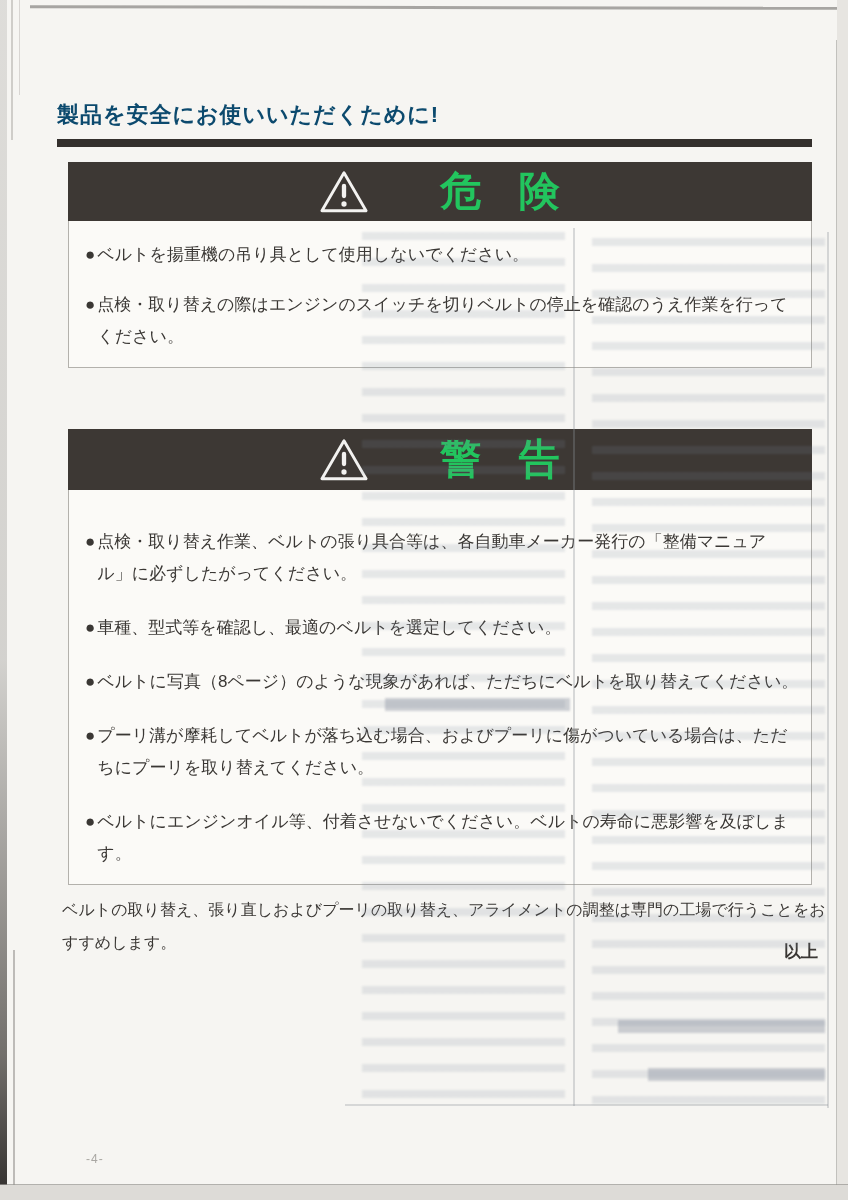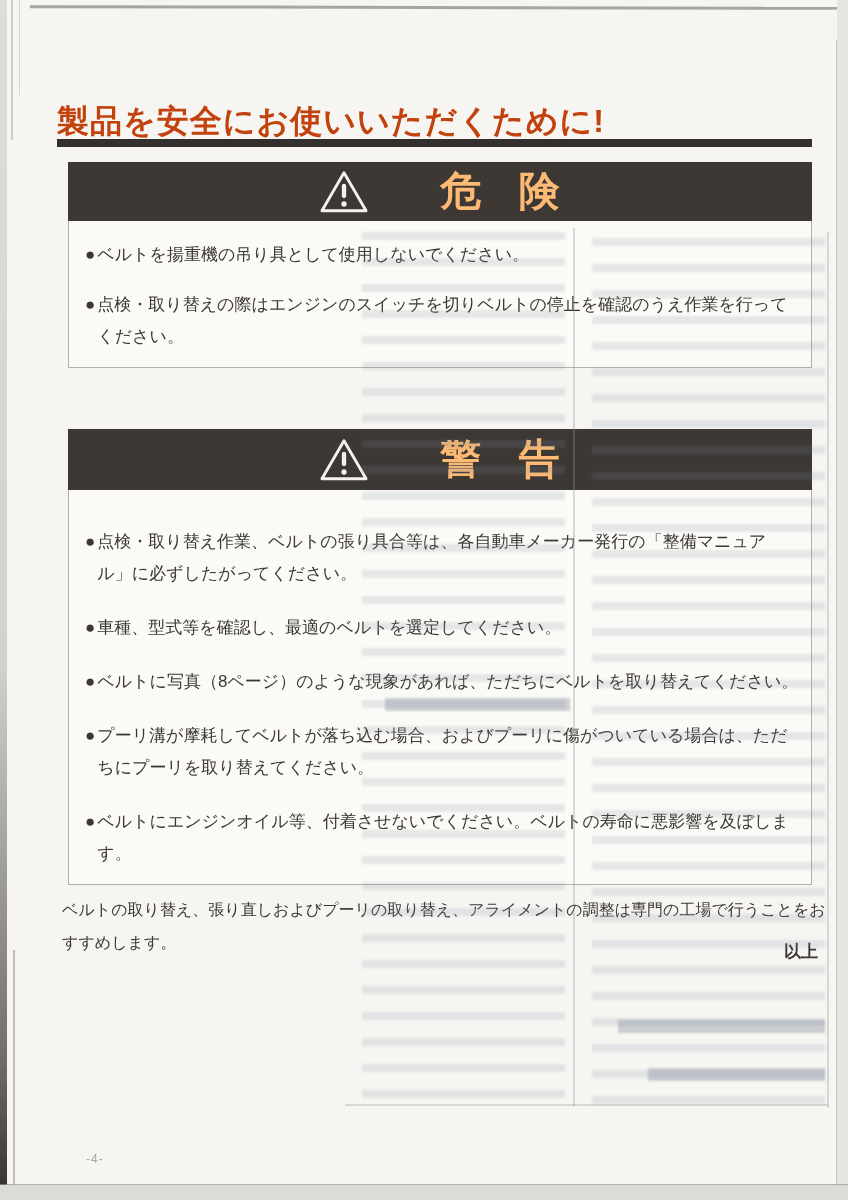--- a/index.html
+++ b/index.html
@@ -24,27 +24,27 @@
   .scan-bottom-strip{position:absolute; left:0; top:1185px; width:848px; height:15px; background:#dddbd7;}
   
   .bleed{position:absolute; pointer-events:none; z-index:5;}
   .bleed-col{filter:blur(.8px);
     background:repeating-linear-gradient(180deg, rgba(128,140,158,.17) 0 8px, transparent 8px 26px);}
   .bleed-col2{background-position:0 12px;}
   .bleed-vline{width:2px; background:rgba(140,145,152,.32);}
   .bleed-hline{height:2px; background:rgba(140,145,152,.3);}
   .bleed-bar{height:13px; background:rgba(120,130,146,.35); filter:blur(1px);}
   
-  .title{position:absolute; left:57px; top:100px; font-size:32px; font-weight:bold;
-    letter-spacing:1px; white-space:pre; color:#c2410c; z-index:2;}
+  .title{position:absolute; left:57px; top:100px; font-size:22px; font-weight:bold;
+    letter-spacing:1px; white-space:pre; color:#0c4a6e; z-index:2;}
   .title-rule{position:absolute; left:57px; top:139px; width:755px; height:8px; background:#34302d; z-index:2;}
   
   .alert-box{position:absolute; left:68px; width:744px; z-index:2;
     background:#fbfaf7; border:1px solid #b3b1ac; border-top:none; box-sizing:border-box;}
-  .band{height:59px; margin:-1px -1px 0 -1px; background:#3d3834; color:#fdba74;
+  .band{height:59px; margin:-1px -1px 0 -1px; background:#3d3834; color:#22c55e;
     display:flex; align-items:center; justify-content:center;gap:48px;}
   .band-label{font-size:41px; font-weight:bold; letter-spacing:13px; margin-left:24px; margin-right:-13px;
     white-space:pre;}
   .tri{width:48px; height:44px; display:inline-block;}
   .content{padding:18px 6px 14px 16px;}
   .item{display:flex; align-items:flex-start; line-height:32px; font-size:17px; color:#3a3734;}
   .bullet{flex:0 0 auto; margin-right:2px;}
   .itext{white-space:pre;}
   #danger-box{top:163px;}
   #danger-box .item{margin-bottom:18px;}

